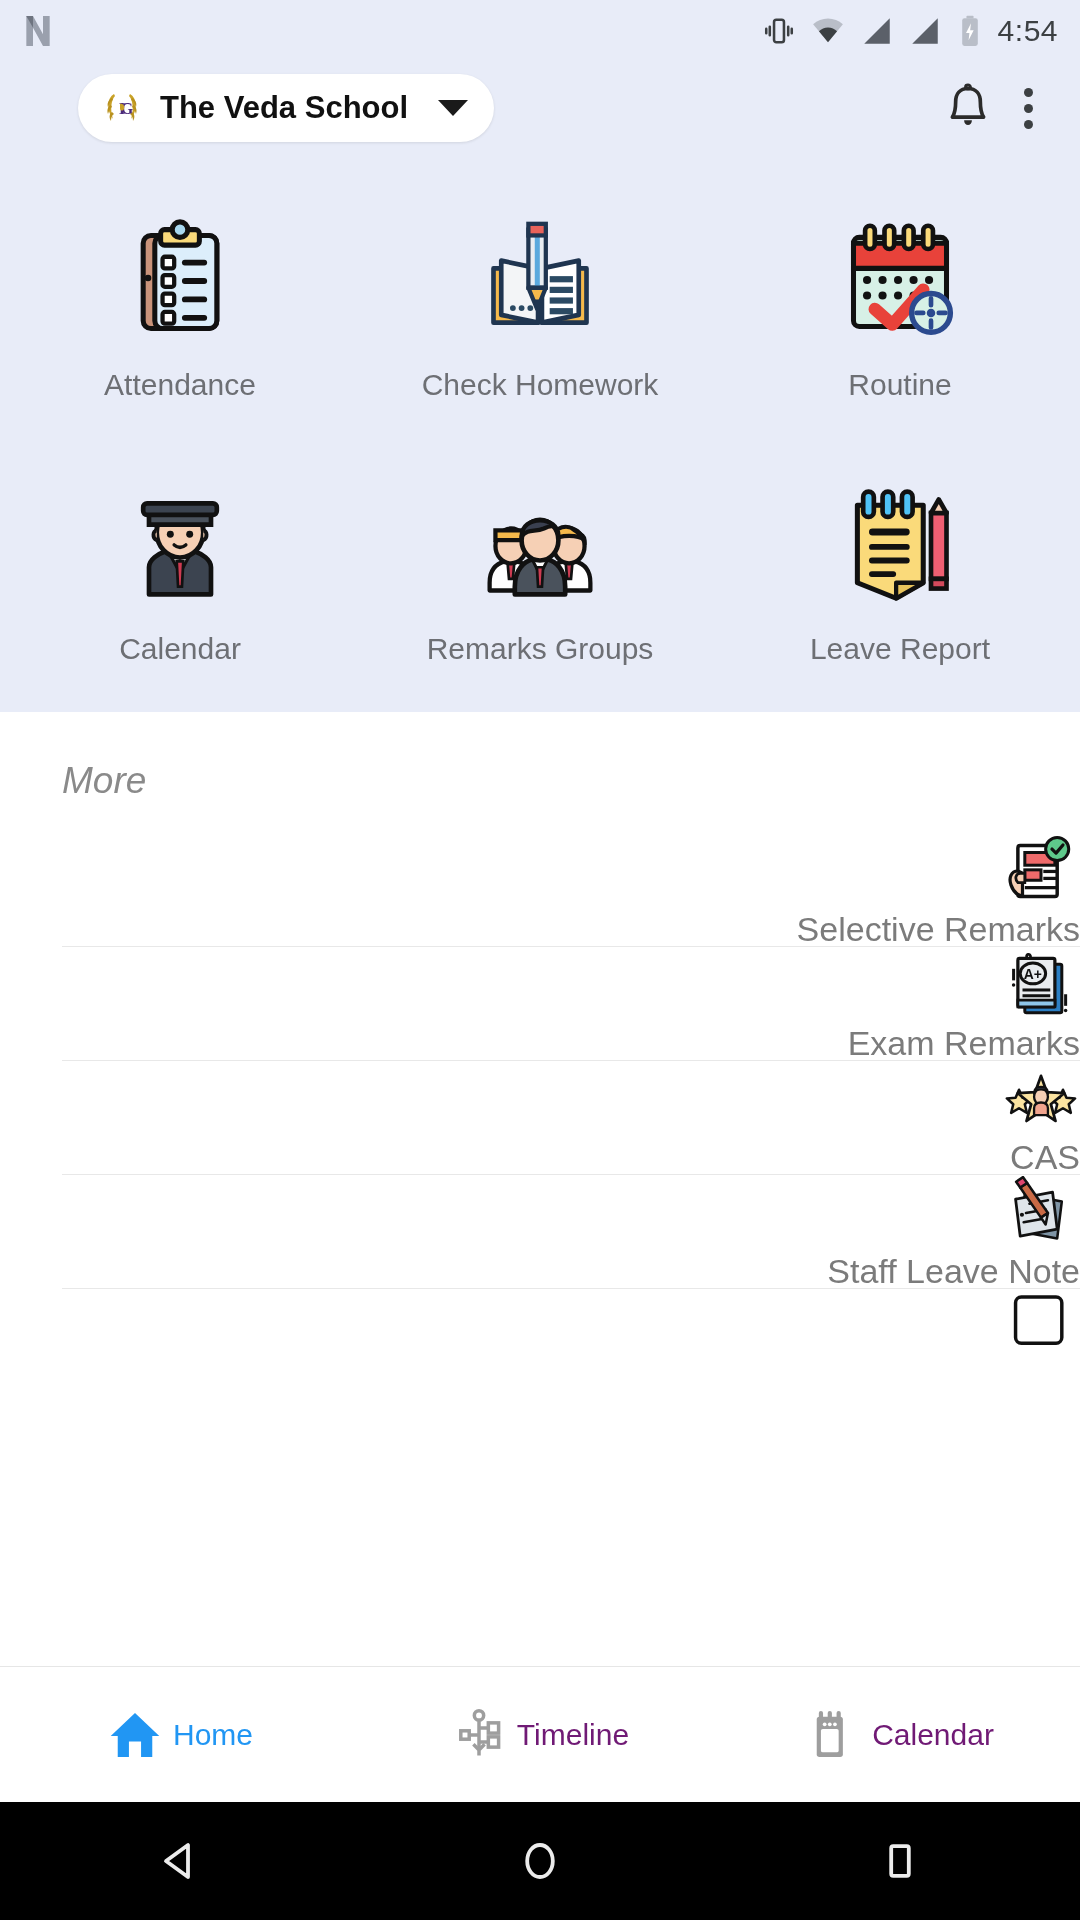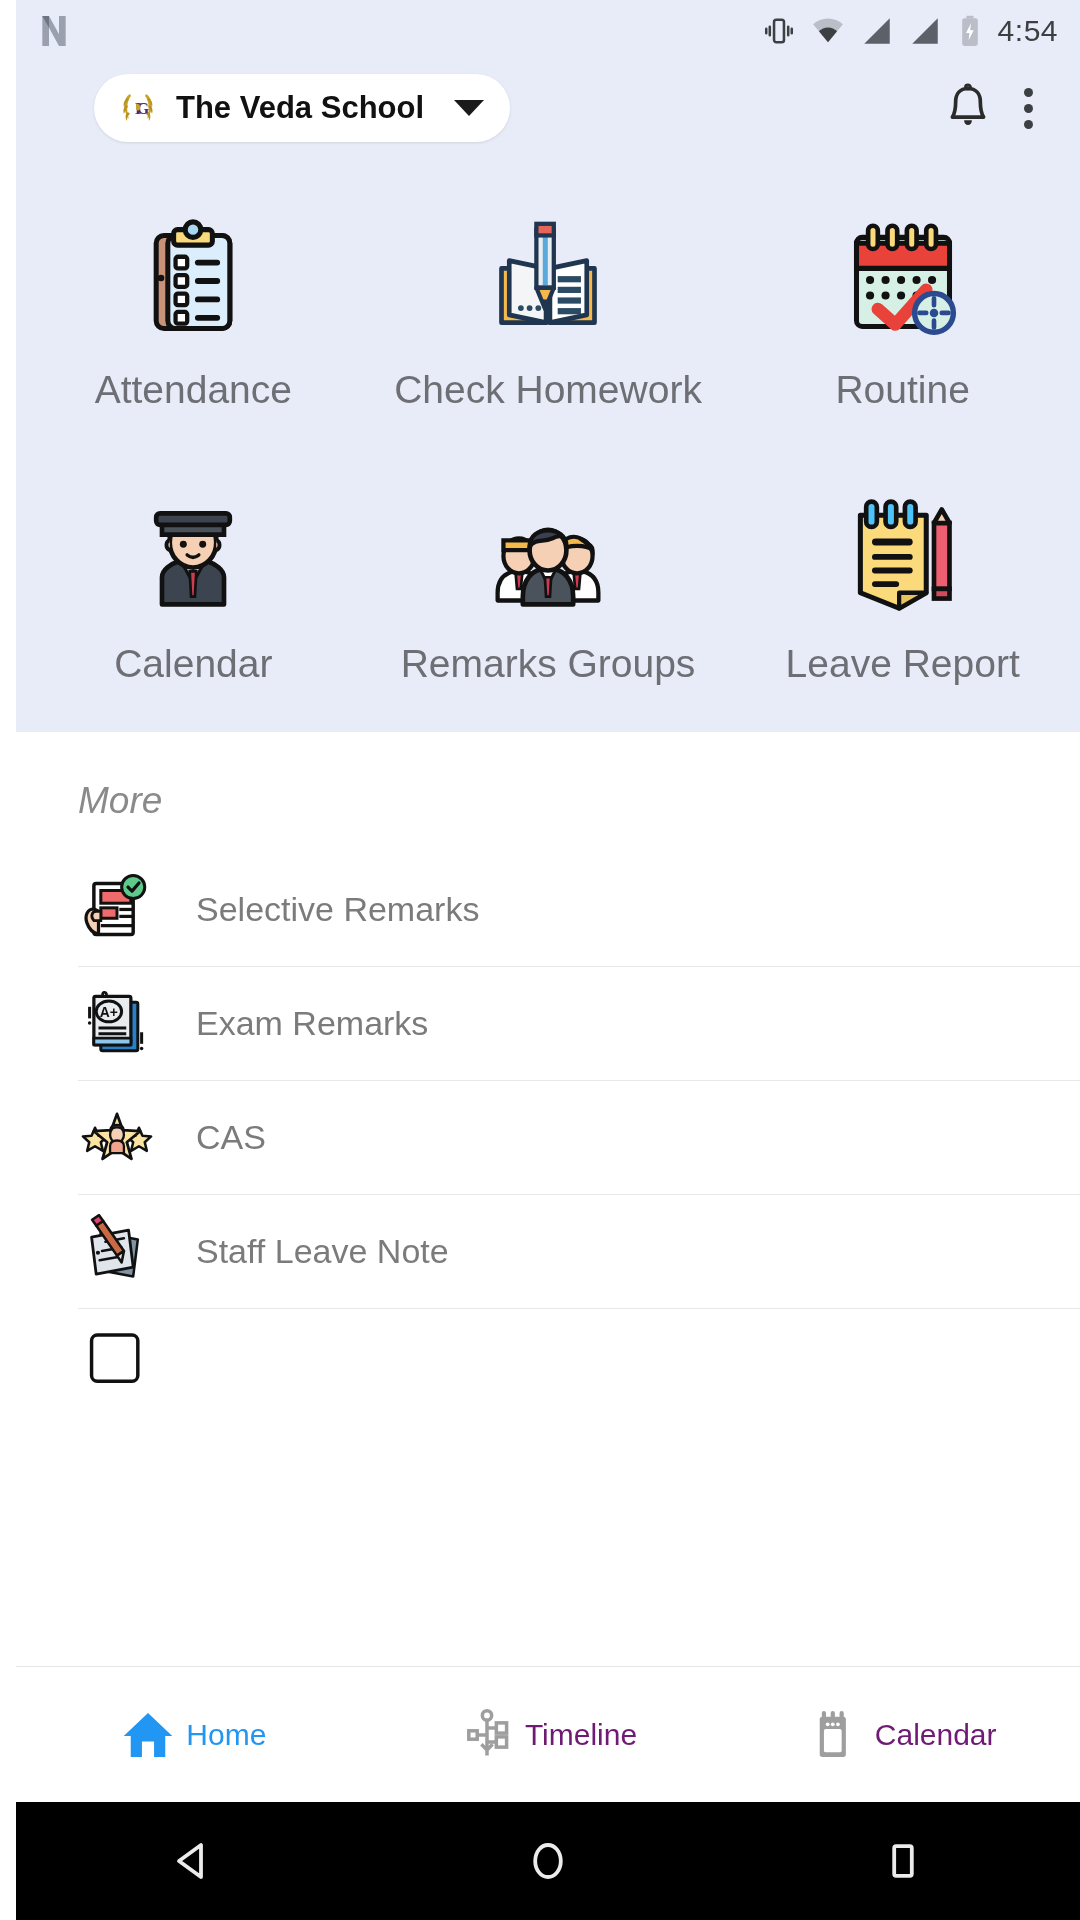--- a/index.html
+++ b/index.html
@@ -2,21 +2,21 @@
 <html><head>
 <meta charset="utf-8">
 <style>
   * { box-sizing: border-box; margin: 0; padding: 0; }
   html, body {
     width: 1080px; height: 1920px;
     font-family: "Liberation Sans", sans-serif;
     background: #ffffff;
     overflow: hidden;
   }
-  #screen { width: 1080px; height: 1920px; position: relative; display: flex; flex-direction: column; padding-left: 16px; }
+  #screen { width: 1080px; height: 1920px; position: relative; display: flex; flex-direction: column; }
 
   
   .statusbar {
     height: 62px; background: #e8ecf8; flex: 0 0 62px;
     display: flex; align-items: center; justify-content: space-between;
     padding: 0 22px 0 18px;
   }
   .sb-left { display: flex; align-items: center; }
   .sb-right { display: flex; align-items: center; gap: 14px; }
   .sb-time { font-size: 30px; color: #3c4043; font-weight: 400; letter-spacing: .5px; }
@@ -38,28 +38,28 @@
   .appbar-spacer { flex: 1 1 auto; }
   .bell-btn { width: 64px; height: 64px; display: flex; align-items: center; justify-content: center; }
   .kebab-btn { width: 56px; height: 64px; display: flex; flex-direction: column; align-items: center; justify-content: center; gap: 7px; }
   .kebab-dot { width: 9px; height: 9px; border-radius: 50%; background: #3c4043; }
 
   
   .gridpanel { background: #e8ecf8; flex: 0 0 esc; padding: 56px 0 46px 0; }
   .grid-row { display: flex; }
   .grid-cell { flex: 1 1 0; display: flex; flex-direction: column; align-items: center; }
   .grid-icon { width: 140px; height: 140px; display: flex; align-items: center; justify-content: center; }
-  .grid-label { margin-top: 18px; font-size: 39px; color: #6d6f74; font-weight: 400; white-space: nowrap; }
+  .grid-label { margin-top: 18px; font-size: 30px; color: #6d6f74; font-weight: 400; white-space: nowrap; }
   .row-gap { height: 72px; }
 
   
   .morepanel { background: #fff; flex: 1 1 auto; overflow: hidden; position: relative; }
   .more-title { font-size: 37px; color: #8a8a8a; font-style: italic; padding: 48px 0 0 62px; }
   .list { margin-top: 30px; }
-  .list-item { height: 114px; display: flex; align-items: center; padding: 0 0 0 62px; position: relative; }
+  .list-item { height: 114px; display: flex; align-items: flex-end; padding: 0 0 0 62px; position: relative; flex-direction: column; }
   .list-item + .list-item::before {
     content: ""; position: absolute; left: 62px; right: 0; top: 0; height: 1px; background: #e8e8e8;
   }
   .li-icon { width: 78px; height: 78px; flex: 0 0 78px; display: flex; align-items: center; justify-content: center; }
   .li-label { margin-left: 40px; font-size: 34px; color: #7b7b7b; font-weight: 400; }
 
   
   .bottomnav {
     flex: 0 0 136px; background: #fff; display: flex; border-top: 1px solid #e6e6e6;
     position: relative; z-index: 5;

